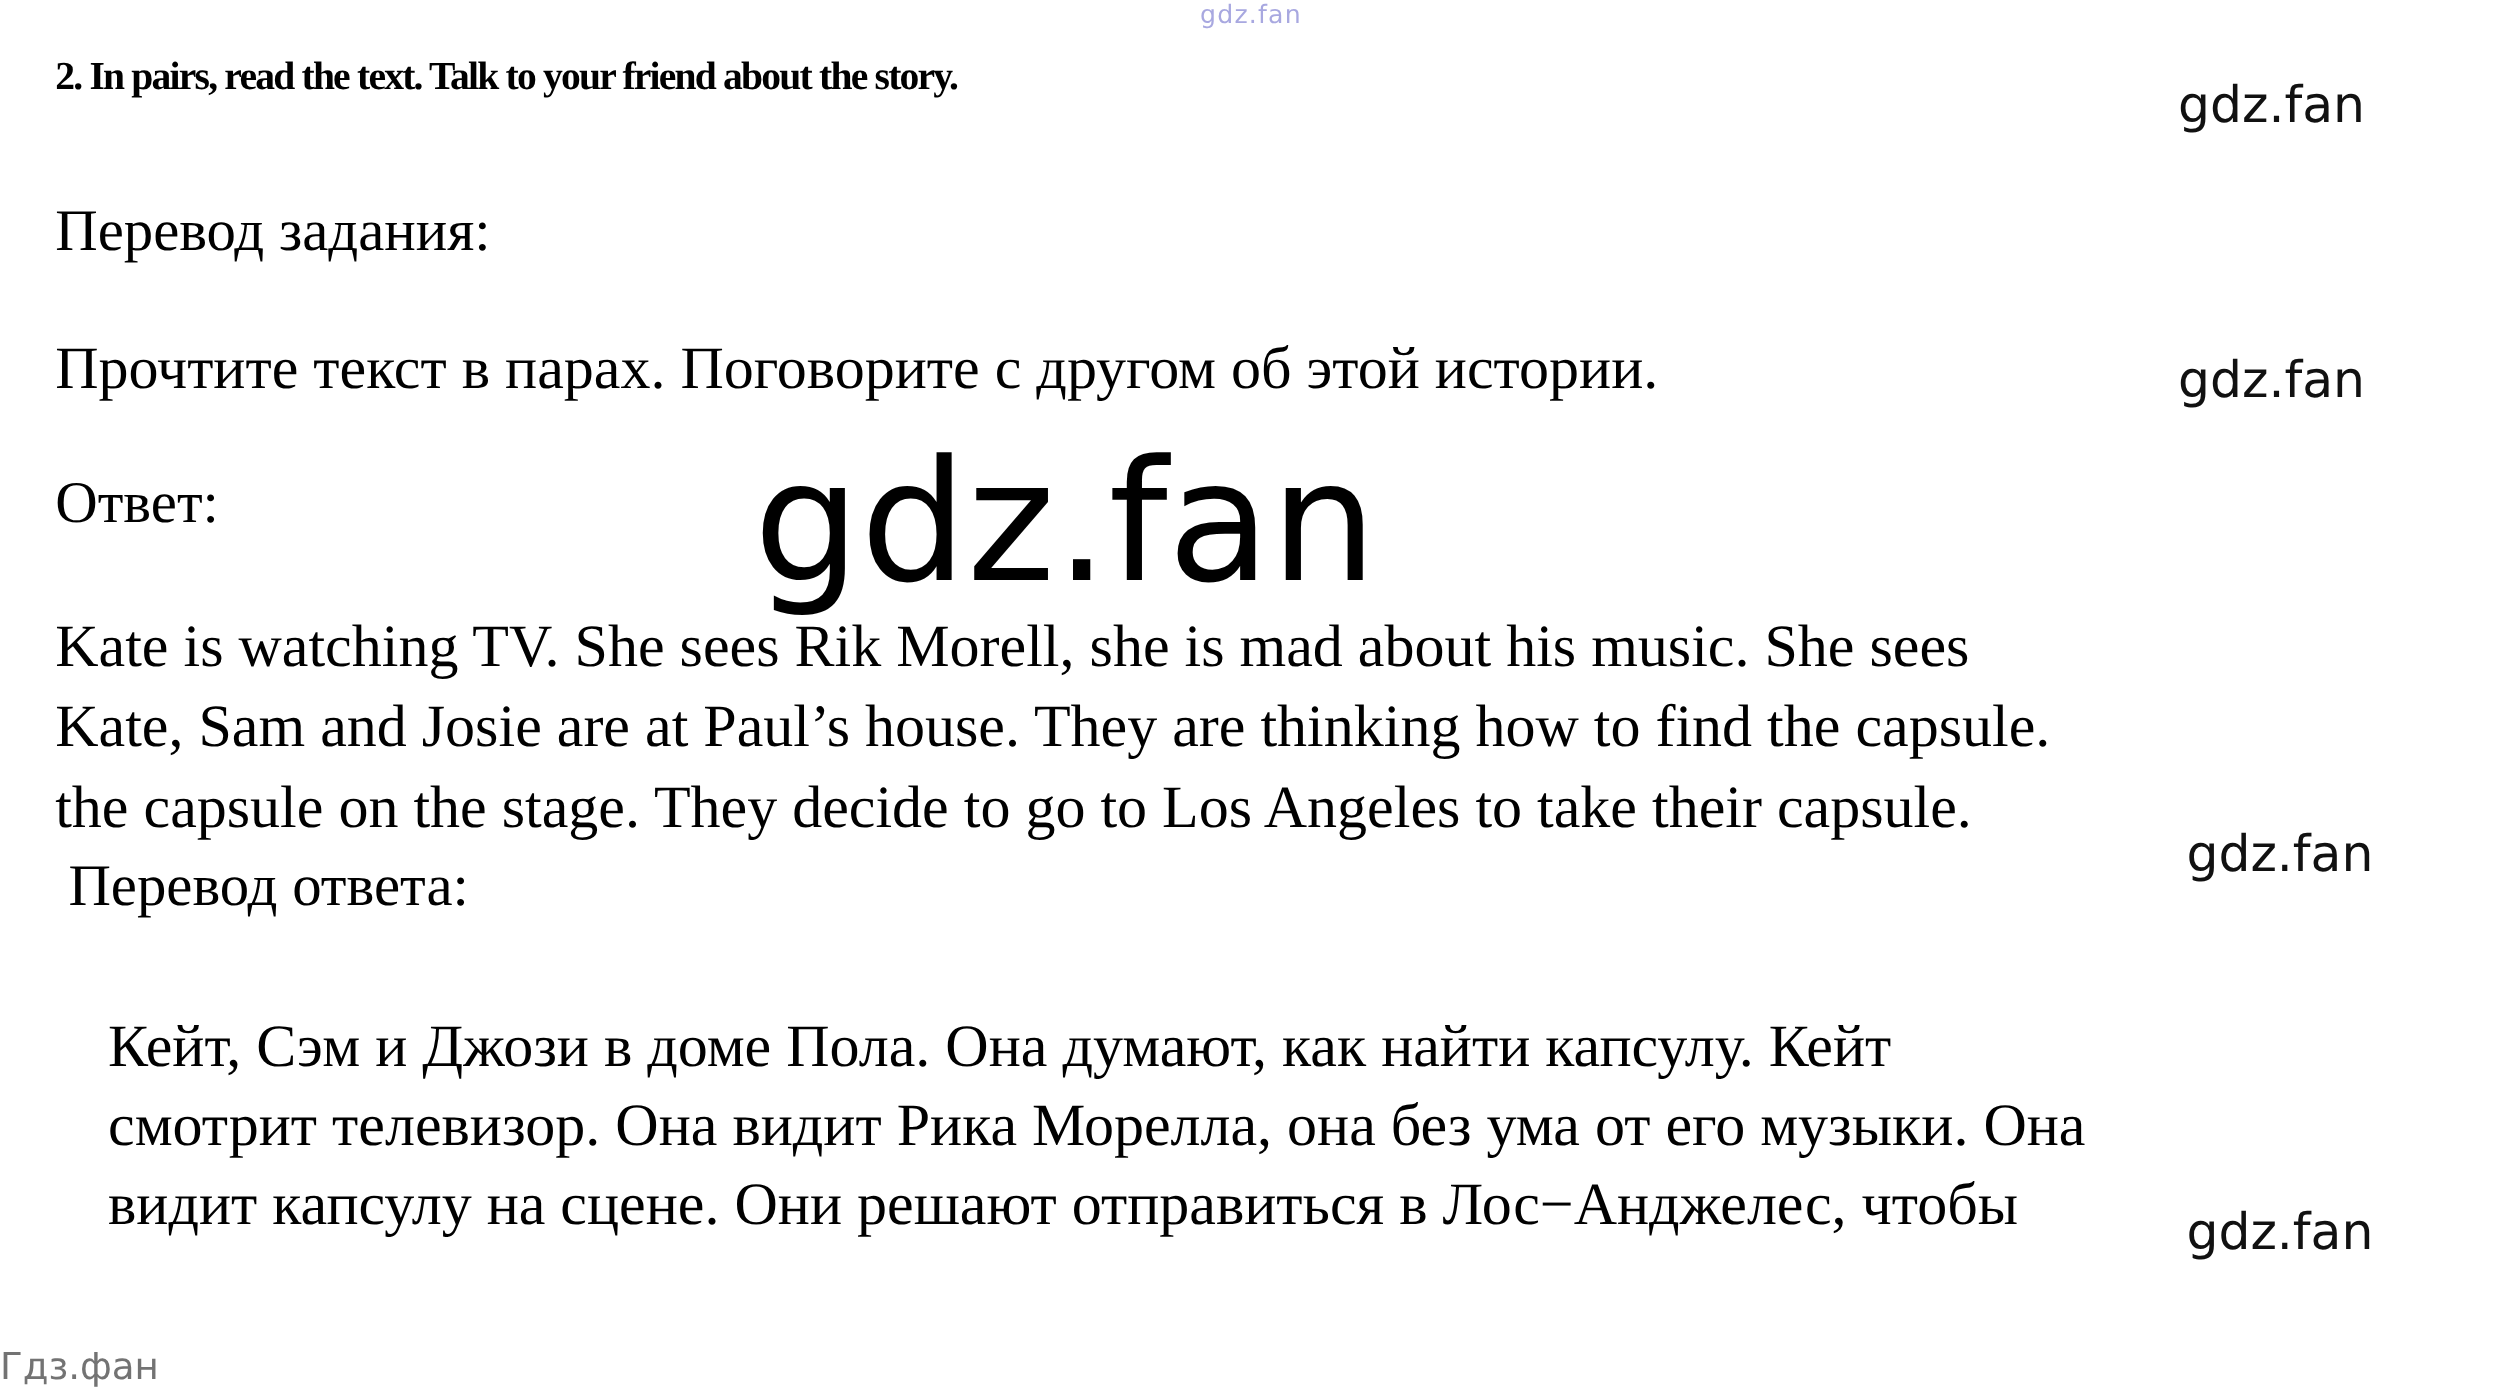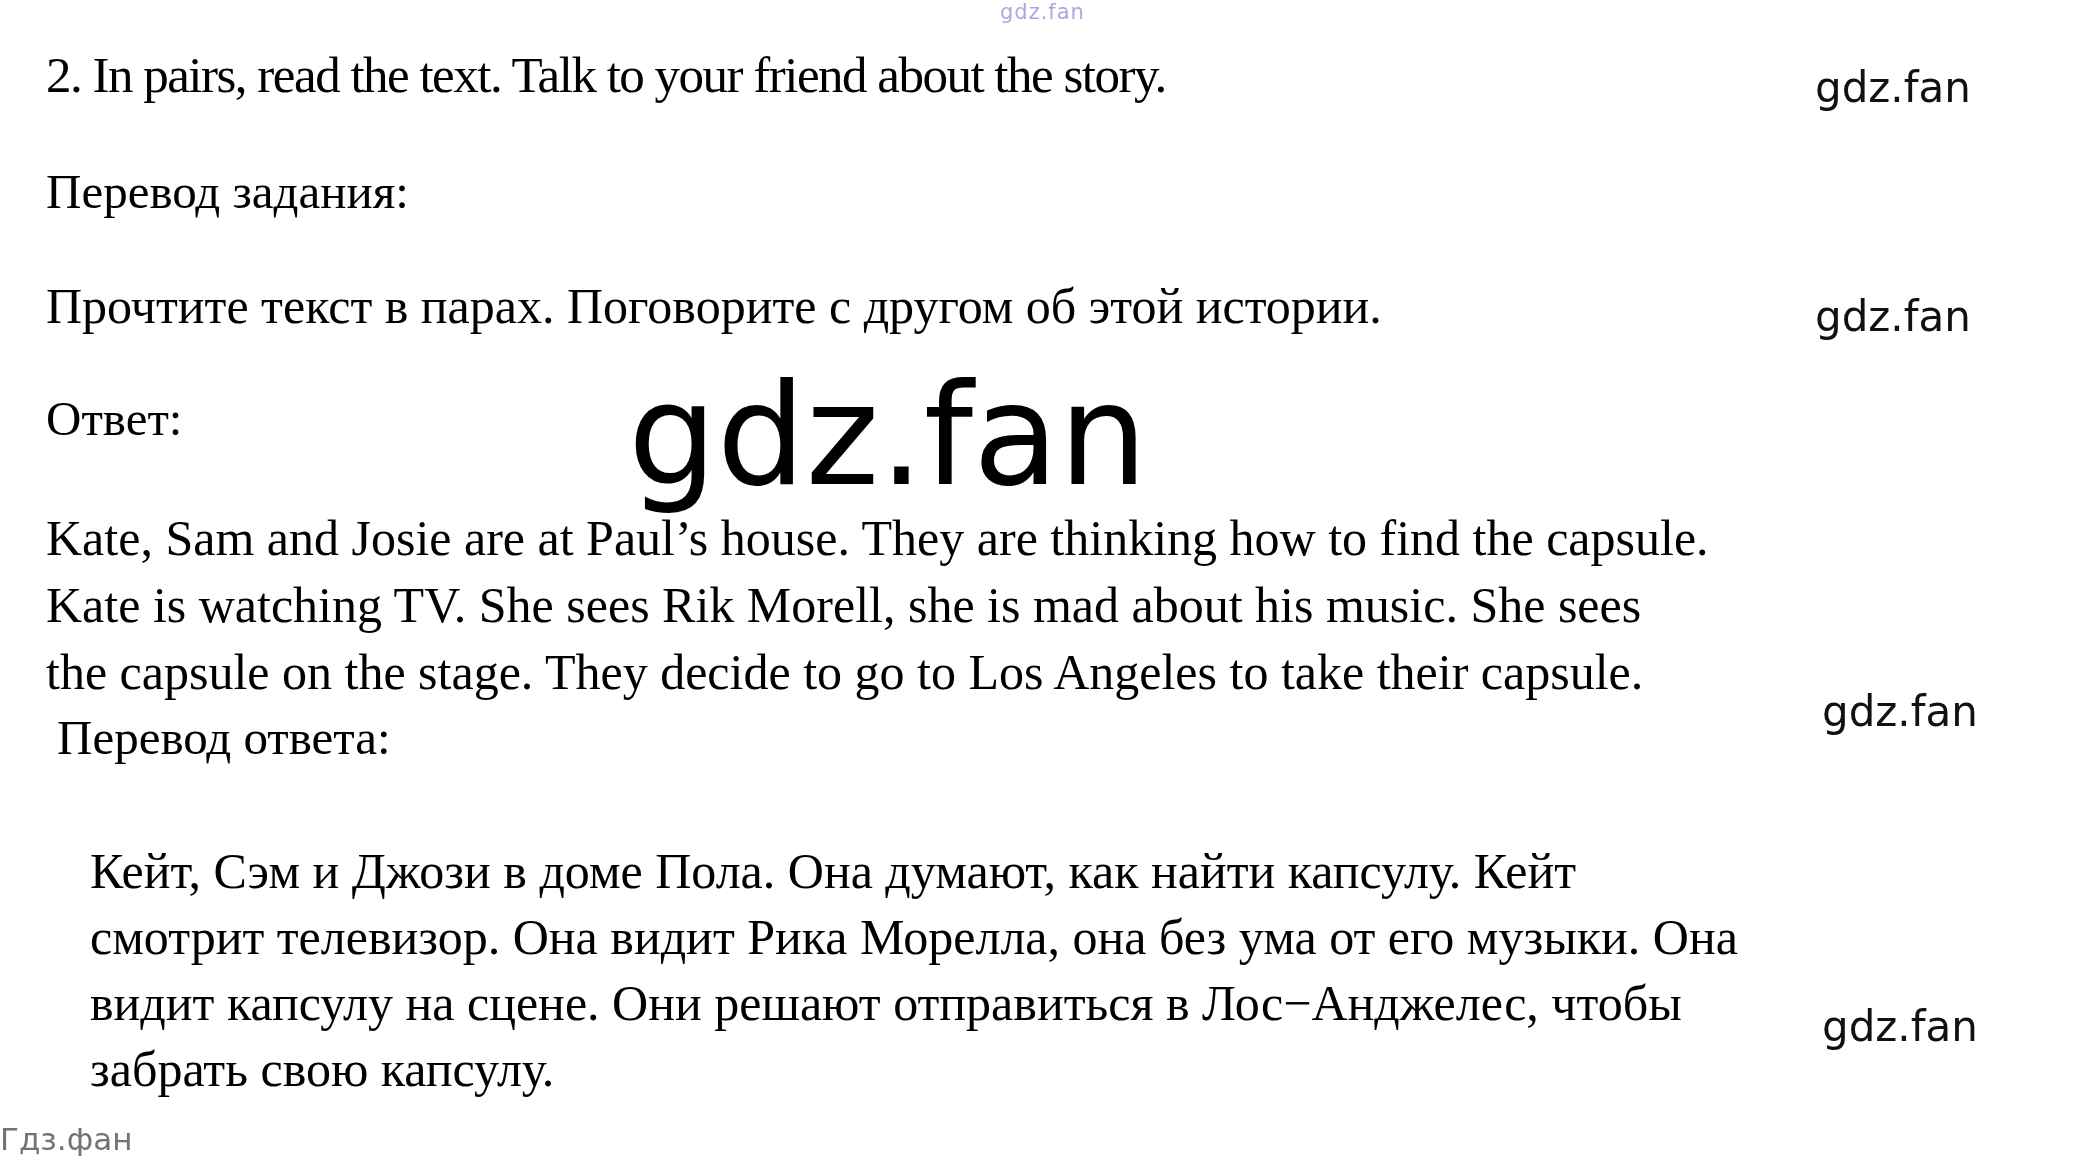--- a/index.html
+++ b/index.html
@@ -20,22 +20,22 @@
   .wm-top-faint {
     left: 1000px; top: 0px;
     font-family: "DejaVu Sans", sans-serif;
     font-size: 21px;
     color: #8b8bd6;
     opacity: 0.75;
     letter-spacing: 1px;
   }
   .heading {
     left: 46px; top: 46px;
-    font-weight: normal;
-    font-size: 51px;
+    font-weight: bold;
+    font-size: 33px;
     letter-spacing: -1.5px;
   }
   .label-italic {
     font-size: 49px;
   }
   .label-task-translation { left: 46px; top: 163px; }
   .label-answer { left: 46px; top: 390px; }
   .label-answer-translation { left: 57px; top: 709px; }
 
   .body-text { font-size: 50px; }
@@ -92,33 +92,32 @@
 
   <div class="abs body-text task-translation">Прочтите текст в парах. Поговорите с другом об этой истории.</div>
 
   <div class="abs wm-side wm-side-2">gdz.fan</div>
 
   <div class="abs label-italic label-answer">Ответ:</div>
 
   <div class="abs wm-center">gdz.fan</div>
 
   <div class="paragraph answer-en">
+    <div class="line">Kate is watching TV. She sees Rik Morell, she is mad about his music. She sees</div>
     <div class="line">Kate, Sam and Josie are at Paul’s house. They are thinking how to find the capsule.</div>
-    <div class="line">Kate is watching TV. She sees Rik Morell, she is mad about his music. She sees</div>
     <div class="line">the capsule on the stage. They decide to go to Los Angeles to take their capsule.</div>
   </div>
 
   <div class="abs wm-side wm-side-3">gdz.fan</div>
 
   <div class="abs label-italic label-answer-translation">Перевод ответа:</div>
 
   <div class="paragraph answer-ru">
     <div class="line">Кейт, Сэм и Джози в доме Пола. Она думают, как найти капсулу. Кейт</div>
     <div class="line">смотрит телевизор. Она видит Рика Морелла, она без ума от его музыки. Она</div>
     <div class="line">видит капсулу на сцене. Они решают отправиться в Лос−Анджелес, чтобы</div>
-    <div class="line">забрать свою капсулу.</div>
   </div>
 
   <div class="abs wm-side wm-side-4">gdz.fan</div>
 
   <div class="abs footer-brand">Гдз.фан</div>
 
 </div>
 
 </body></html>

